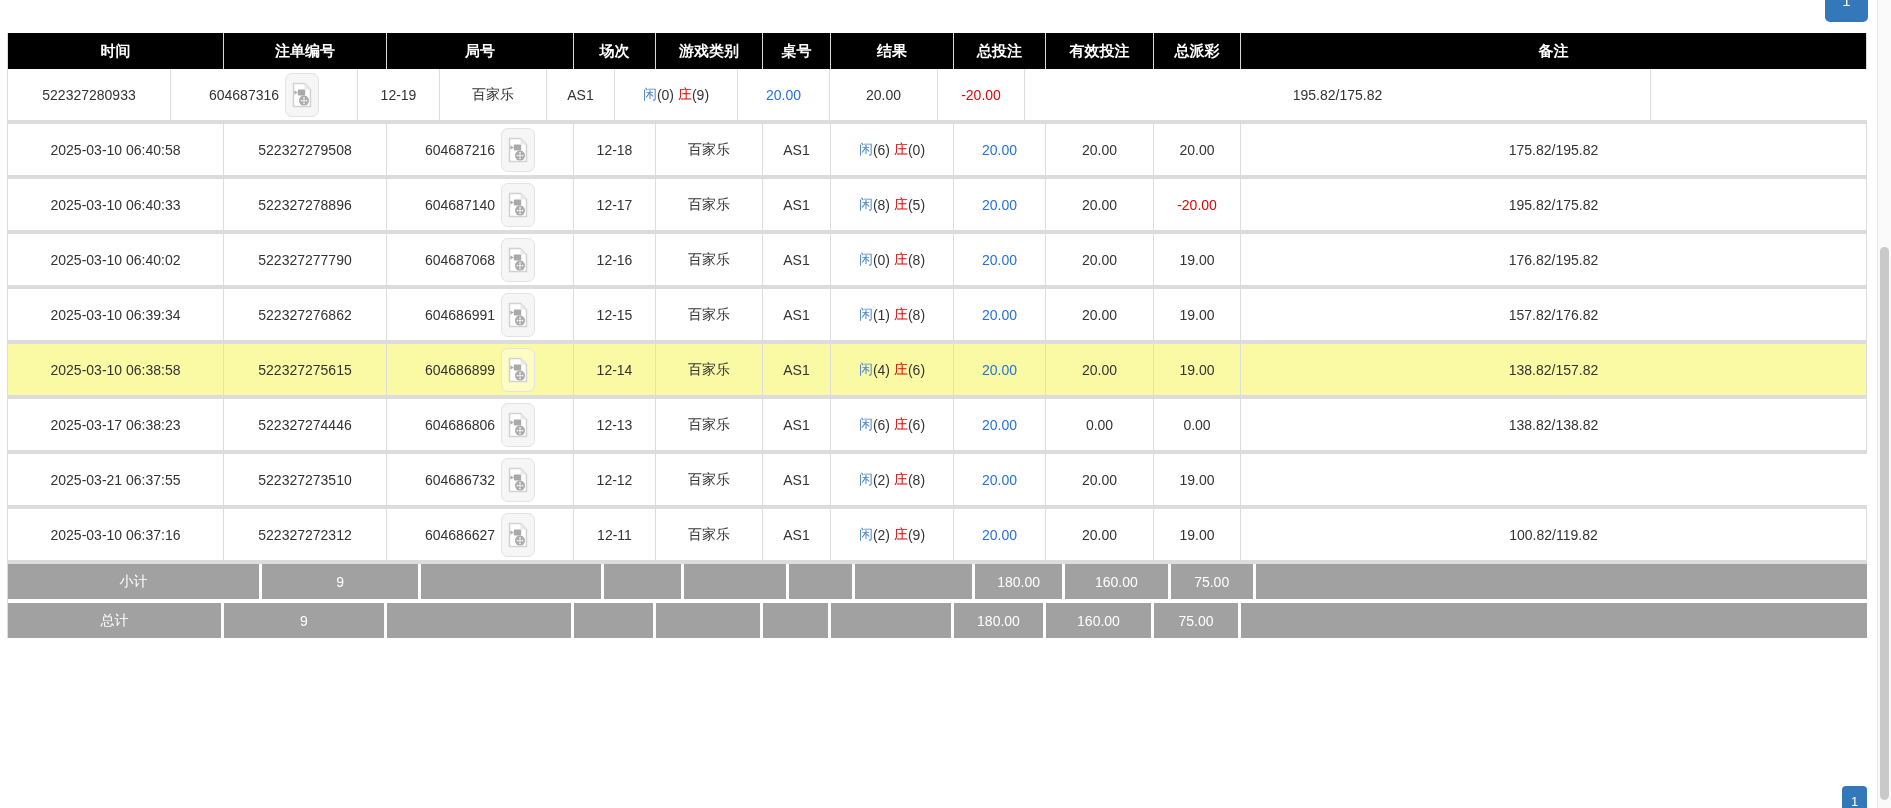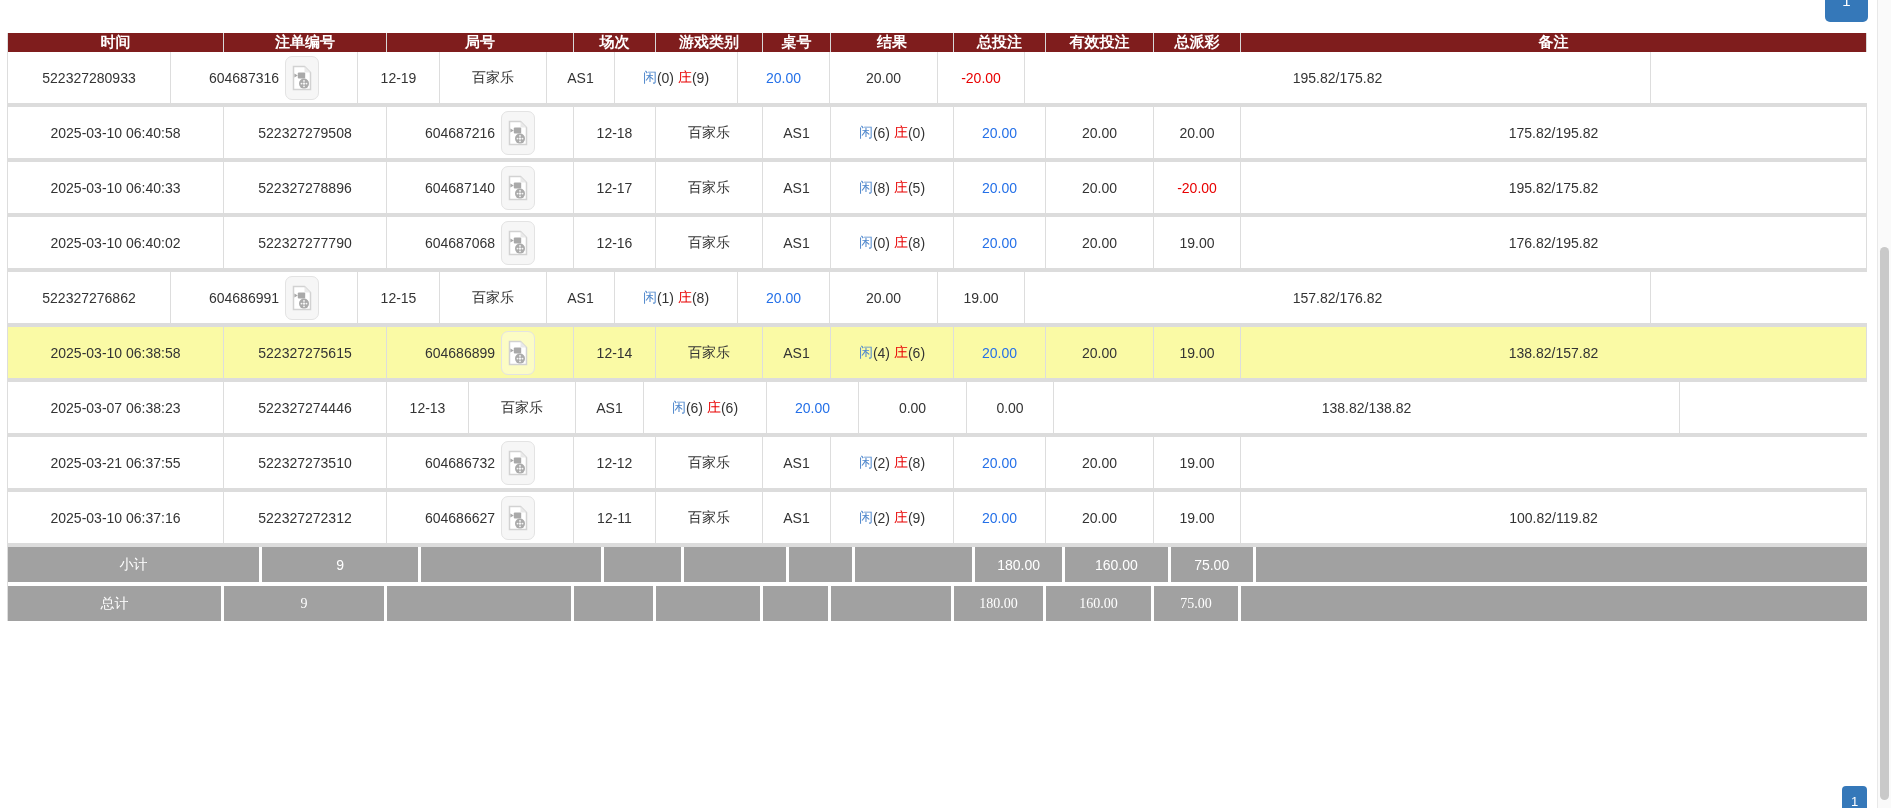--- a/index.html
+++ b/index.html
@@ -2,39 +2,39 @@
 <html><head>
 <meta charset="utf-8">
 <style>
   html,body{margin:0;padding:0;background:#fff;}
   body{width:1891px;height:808px;overflow:hidden;
        font-family:"Liberation Sans","DejaVu Sans",sans-serif;}
   .viewport{position:relative;width:1891px;height:808px;overflow:hidden;background:#fff;}
 
   
   .bet-table{position:absolute;left:7px;top:33px;width:1859px;border-left:1px solid #ddd;}
-  .thead{display:flex;height:19px;background:#7f1d1d;}
+  .thead{display:flex;height:36px;background:#000000;}
   .th{display:flex;align-items:center;justify-content:center;box-sizing:border-box;
       color:#fff;font-size:15px;font-weight:bold;border-right:1px solid #d8d8d8;}
   .row{display:flex;height:51px;background:#fff;border-bottom:4px solid #dcdcdc;}
   .row.highlight{background:#fafaa5;}
   .td{display:flex;align-items:center;justify-content:center;box-sizing:border-box;
       font-size:14px;color:#333;border-right:1px solid #ddd;}
   .amt-link{color:#2470e8;cursor:pointer;}
   .neg{color:#e80000;}
   .res-player{color:#4f87cc;}
   .res-banker{color:#e80000;}
   .res-num{color:#333;}
   .video-btn{width:34px;height:44px;margin-left:6px;display:flex;align-items:center;justify-content:center;
       background:#f6f6f6;border:1px solid #e3e3e3;border-radius:7px;cursor:pointer;padding:0;}
   .row.highlight .video-btn{background:rgba(255,255,255,0.35);border-color:#ddd e;}
 
   
   .frow{display:flex;height:35px;}
-  .frow + .frow{margin-top:4px;font-family:Liberation Serif, serif;}
+  .frow + .frow{margin-top:4px;}
   .fcell{display:flex;align-items:center;justify-content:center;box-sizing:border-box;
       background:#a1a1a1;color:#fff;font-size:14px;border-right:3px solid #fff;}
   .fcell:last-child{border-right:none;}
 
   
   .page-btn{position:absolute;background:#3578b9;color:#fff;border:none;
       display:flex;align-items:center;justify-content:center;font-size:15px;cursor:pointer;}
   .page-btn-top{left:1825px;top:-21px;width:43px;height:43px;border-radius:5px;}
   .page-btn-bottom{left:1842px;top:786px;width:25px;height:30px;border-radius:4px;font-size:13px;}
 
@@ -209,20 +209,21 @@
             <span class="res-num">(8)</span>
           </div>
           <div class="td" style="width:92px">
             <span class="amt-link">20.00</span>
           </div>
           <div class="td" style="width:108px">20.00</div>
           <div class="td" style="width:87px">19.00</div>
           <div class="td" style="width:626px">176.82/195.82</div>
         </div>
         <div class="row">
+          <div class="td" style="width:216px">2025-03-10 06:39:34</div>
           <div class="td" style="width:163px">522327276862</div>
           <div class="td" style="width:187px">
             <span>604686991</span>
             <button class="video-btn">
               <svg width="20" height="26" viewBox="0 0 20 26">
                 <path d="M1.5 1.5 h11 l6 6 v17 h-17 z" fill="#ffffff" stroke="#d2d2d2" stroke-width="1.5"></path>
                 <path d="M12.5 1.5 l6 6 h-6 z" fill="#e9e9e9"></path>
                 <rect x="5.8" y="7.6" width="7.4" height="5.8" rx="1" fill="#a9a9a9"></rect>
                 <path d="M5.8 10.5 L2.4 12.6 L2.4 8.4 Z" fill="#a9a9a9"></path>
                 <circle cx="12" cy="18.6" r="5" fill="#ababab"></circle>
@@ -282,22 +283,39 @@
             <span class="res-num">(6)</span>
           </div>
           <div class="td" style="width:92px">
             <span class="amt-link">20.00</span>
           </div>
           <div class="td" style="width:108px">20.00</div>
           <div class="td" style="width:87px">19.00</div>
           <div class="td" style="width:626px">138.82/157.82</div>
         </div>
         <div class="row">
-          <div class="td" style="width:216px">2025-03-07 06:38:23</div>
+          <div class="td" style="width:216px">2025-03-17 06:38:23</div>
           <div class="td" style="width:163px">522327274446</div>
+          <div class="td" style="width:187px">
+            <span>604686806</span>
+            <button class="video-btn">
+              <svg width="20" height="26" viewBox="0 0 20 26">
+                <path d="M1.5 1.5 h11 l6 6 v17 h-17 z" fill="#ffffff" stroke="#d2d2d2" stroke-width="1.5"></path>
+                <path d="M12.5 1.5 l6 6 h-6 z" fill="#e9e9e9"></path>
+                <rect x="5.8" y="7.6" width="7.4" height="5.8" rx="1" fill="#a9a9a9"></rect>
+                <path d="M5.8 10.5 L2.4 12.6 L2.4 8.4 Z" fill="#a9a9a9"></path>
+                <circle cx="12" cy="18.6" r="5" fill="#ababab"></circle>
+                <circle cx="12" cy="18.6" r="1.2" fill="#f6f6f6"></circle>
+                <circle cx="12" cy="15.9" r="0.9" fill="#f6f6f6"></circle>
+                <circle cx="12" cy="21.3" r="0.9" fill="#f6f6f6"></circle>
+                <circle cx="9.5" cy="18.6" r="0.9" fill="#f6f6f6"></circle>
+                <circle cx="14.5" cy="18.6" r="0.9" fill="#f6f6f6"></circle>
+              </svg>
+            </button>
+          </div>
           <div class="td" style="width:82px">12-13</div>
           <div class="td" style="width:107px">百家乐</div>
           <div class="td" style="width:68px">AS1</div>
           <div class="td" style="width:123px">
             <span class="res-player">闲</span>
             <span class="res-num">(6)</span>
             <span class="res-num">&nbsp;</span>
             <span class="res-banker">庄</span>
             <span class="res-num">(6)</span>
           </div>

